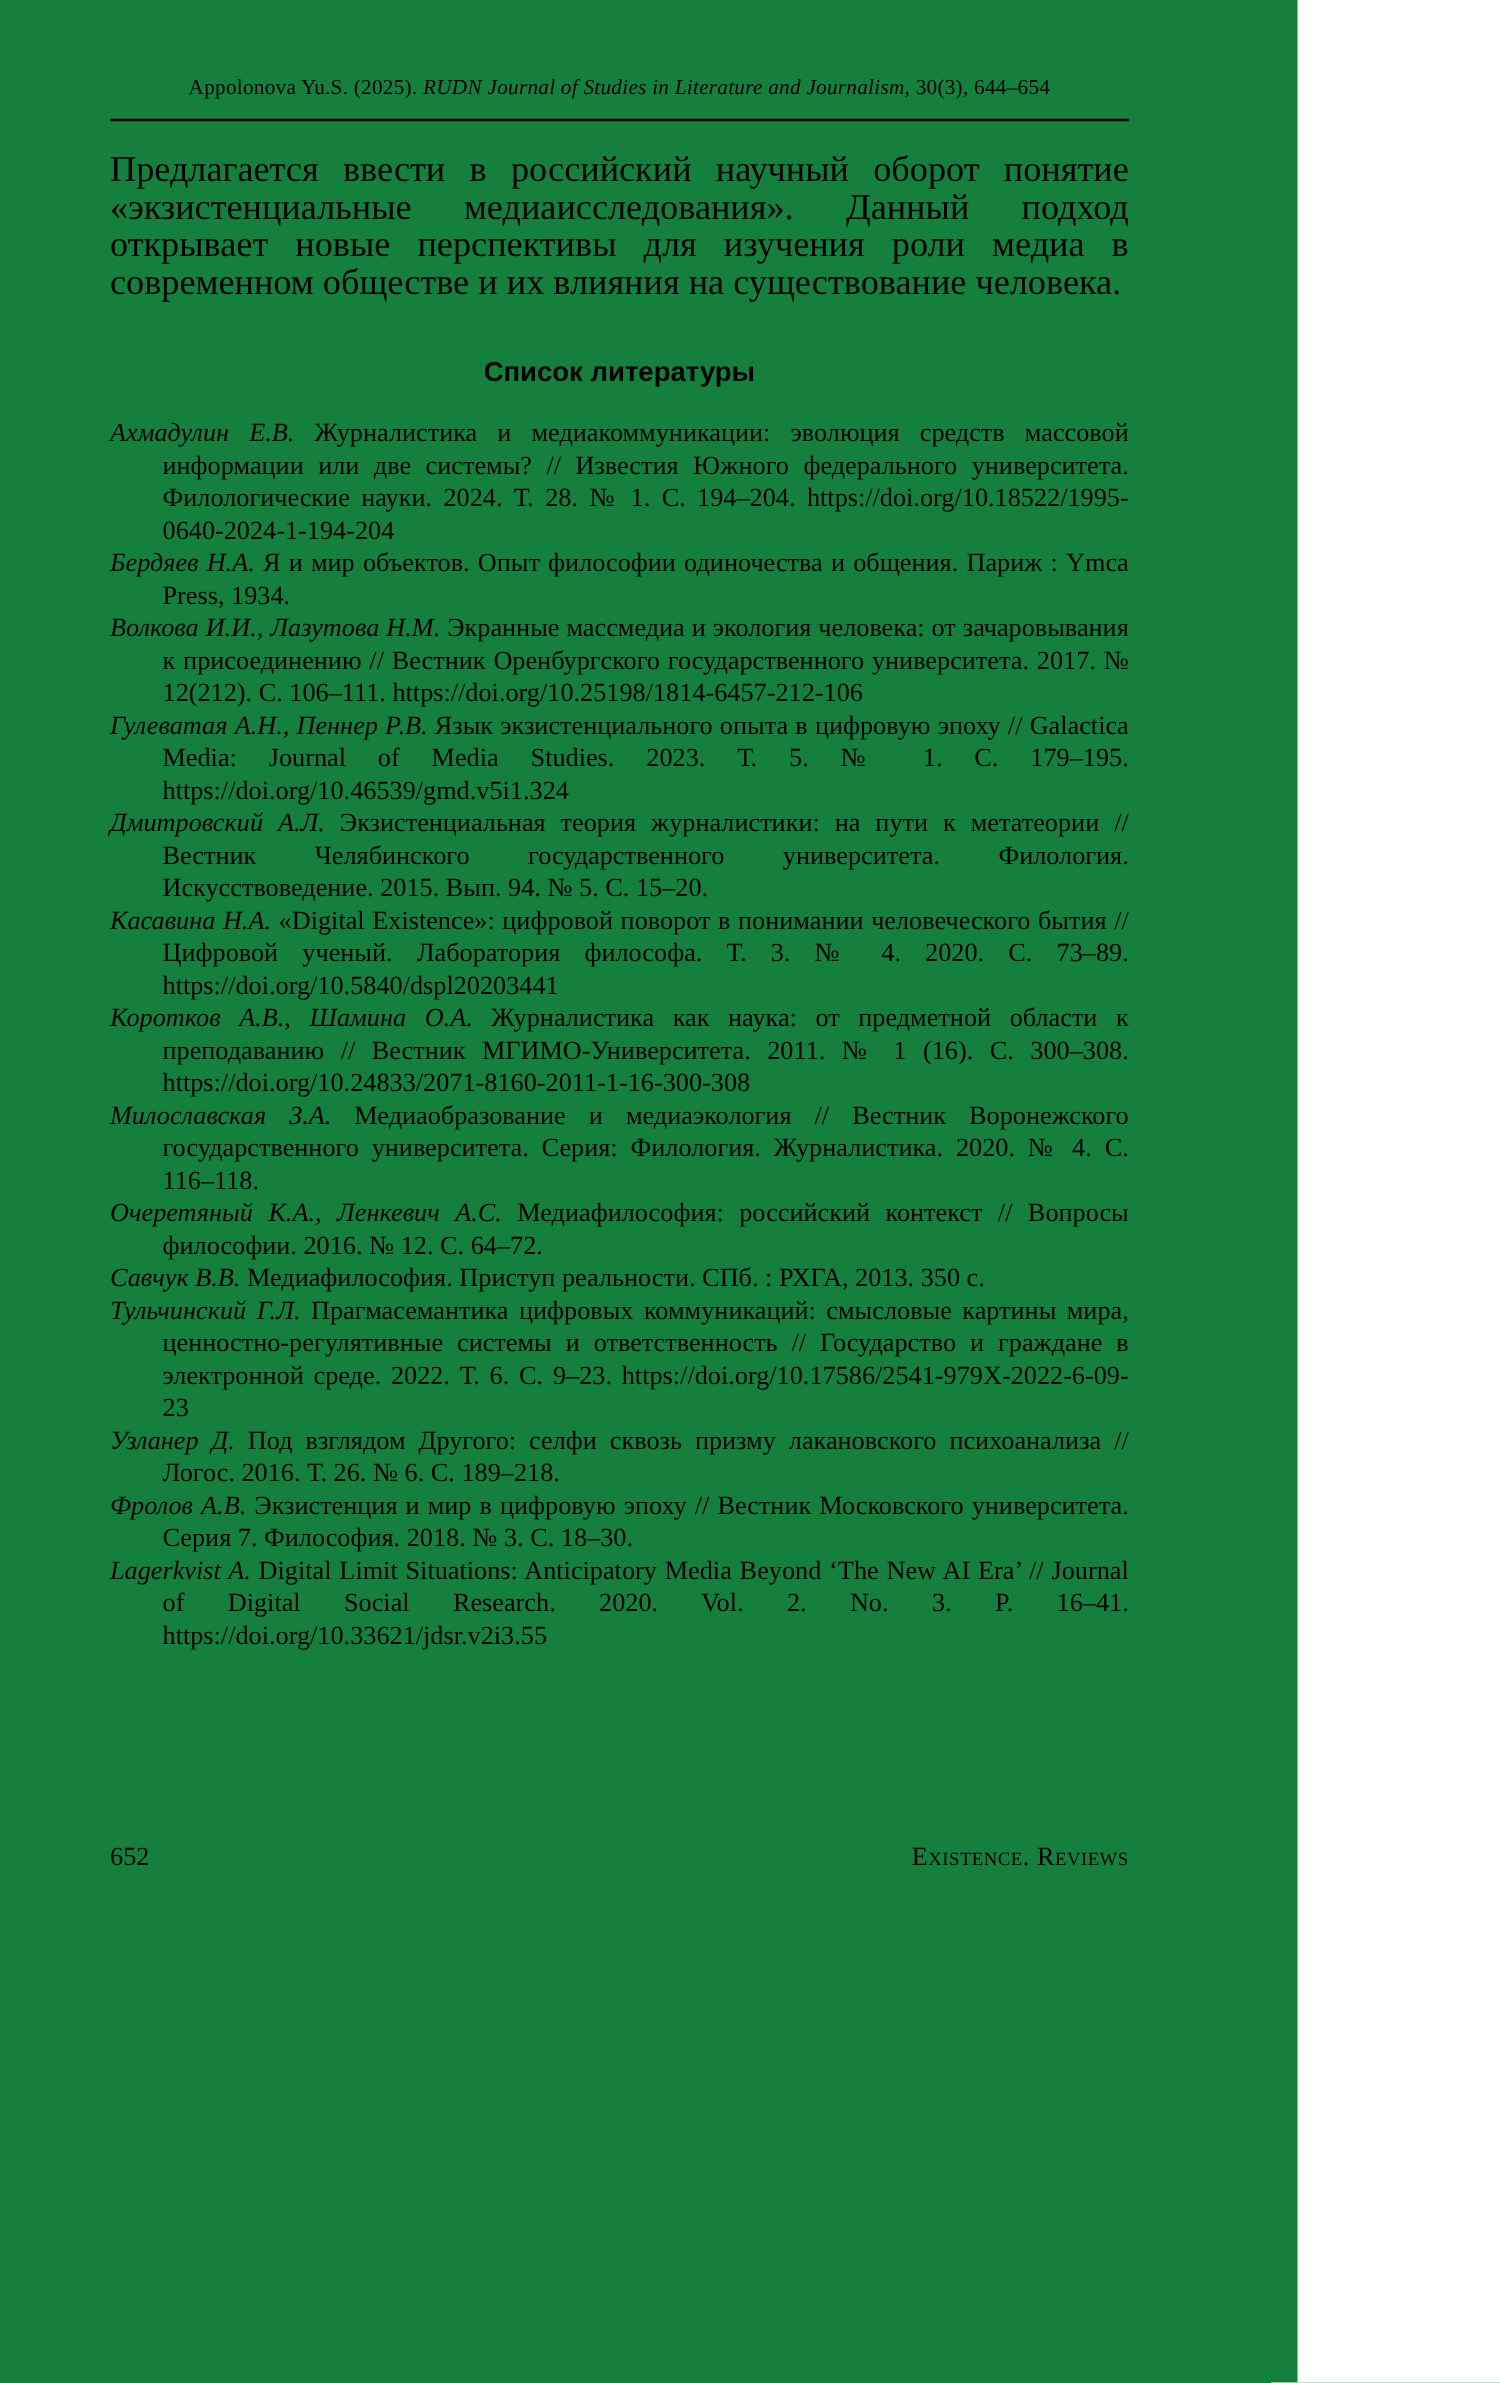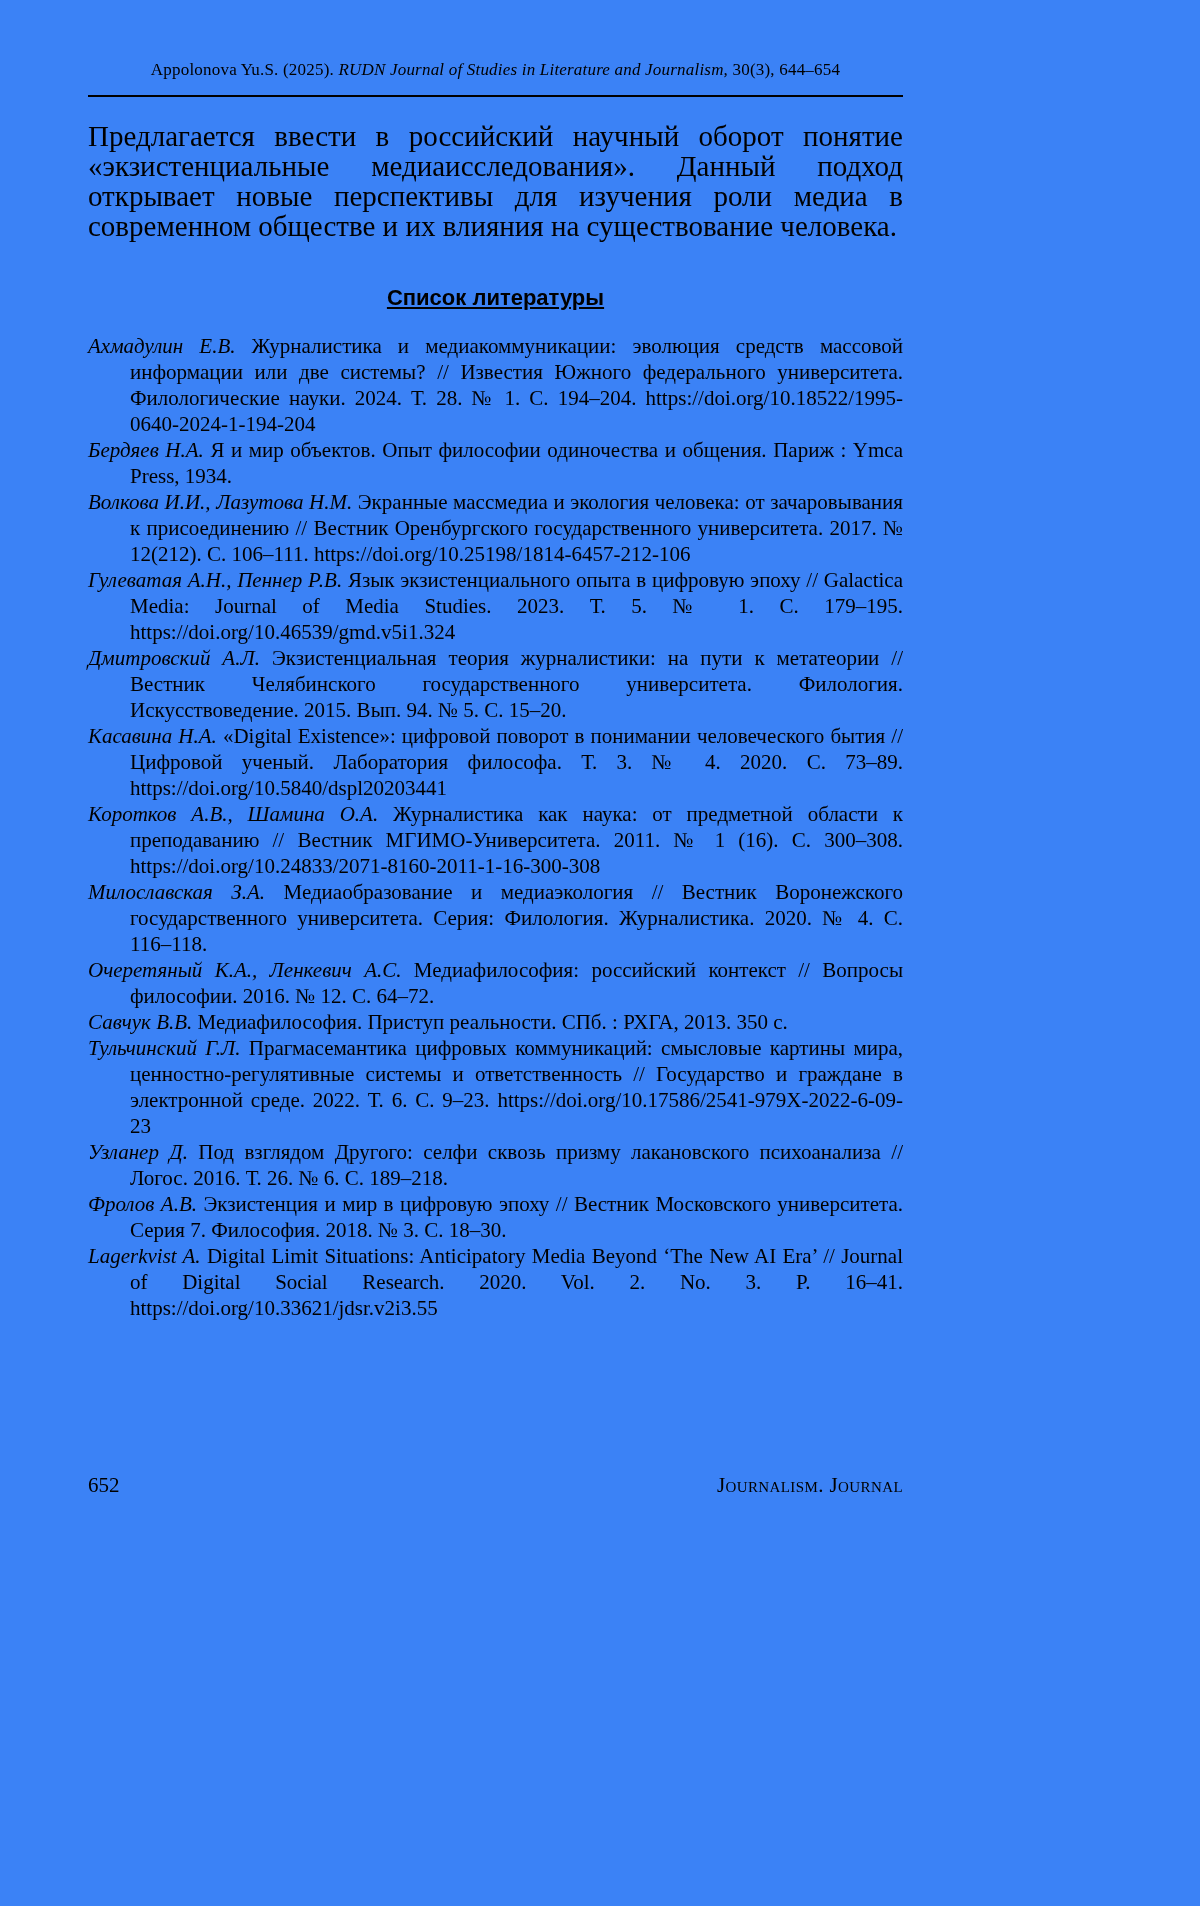--- a/index.html
+++ b/index.html
@@ -7,23 +7,23 @@
   body {
     width: 1200px;
     height: 1906px;
     position: relative;
     font-family: "Liberation Serif", serif;
     color: #000000;
   }
   .page {
     position: absolute;
     left: 0; top: 0;
-    width: 1200px;
+    width: 1038px;
     height: 1906px;
-    background: #3b82f6;
+    background: #15803d;
   }
   .content {
     position: absolute;
     left: 88px;
     top: 0;
     width: 815px;
   }
   .running-head {
     margin-top: 60px;
     text-align: center;
@@ -45,21 +45,20 @@
     text-align: justify;
     hyphens: auto;
     -webkit-hyphens: auto;
   }
   .ref-heading {
     margin-top: 44px;
     text-align: center;
     font-family: "Liberation Sans", sans-serif;
     font-weight: bold;
     font-size: 22px;
-    text-decoration: underline;
   }
   .references {
     margin-top: 22px;
     font-size: 21px;
     line-height: 26px;
     text-align: justify;
     hyphens: auto;
     -webkit-hyphens: auto;
   }
   .references p.ref {
@@ -112,15 +111,15 @@
         <p class="ref"><span class="authors">Тульчинский Г.Л.</span><span> Прагмасемантика цифровых коммуникаций: смысловые картины мира, ценностно-регулятивные системы и ответственность // Государство и граждане в электронной среде. 2022. Т. 6. С. 9–23. https://doi.org/10.17586/2541-979X-2022-6-09-23</span></p>
         <p class="ref"><span class="authors">Узланер Д.</span><span> Под взглядом Другого: селфи сквозь призму лакановского психоанализа // Логос. 2016. Т. 26. № 6. С. 189–218.</span></p>
         <p class="ref"><span class="authors">Фролов А.В.</span><span> Экзистенция и мир в цифровую эпоху // Вестник Московского университета. Серия 7. Философия. 2018. № 3. С. 18–30.</span></p>
         <p class="ref"><span class="authors">Lagerkvist A.</span><span> Digital Limit Situations: Anticipatory Media Beyond ‘The New AI Era’ // Journal of Digital Social Research. 2020. Vol. 2. No. 3. P. 16–41. https://doi.org/10.33621/jdsr.v2i3.55</span></p>
       </div>
 
   </div>
 
   <div class="footer">
     <span class="page-num">652</span>
-    <span class="section">Journalism. Journal</span>
+    <span class="section">Existence. Reviews</span>
   </div>
 </div>
 
 </body></html>

